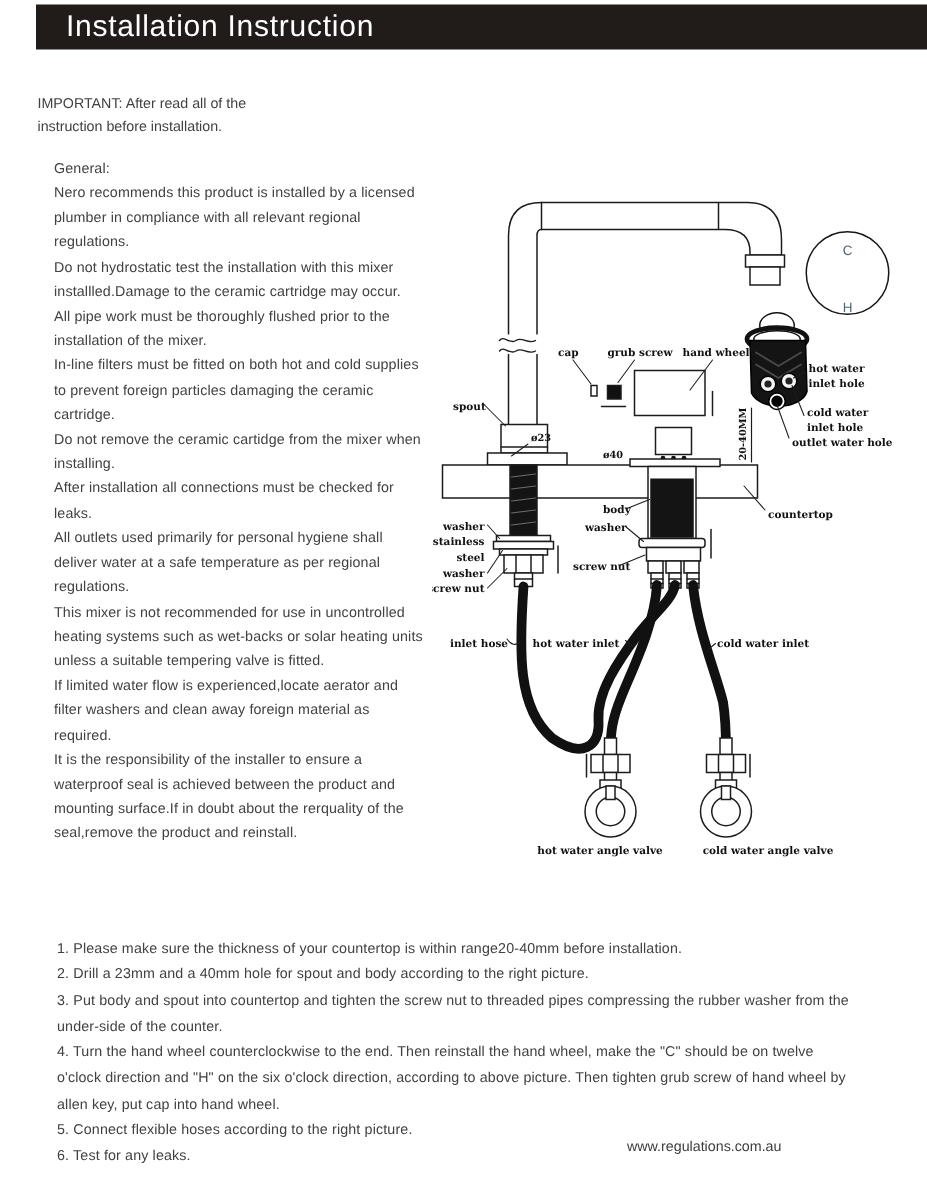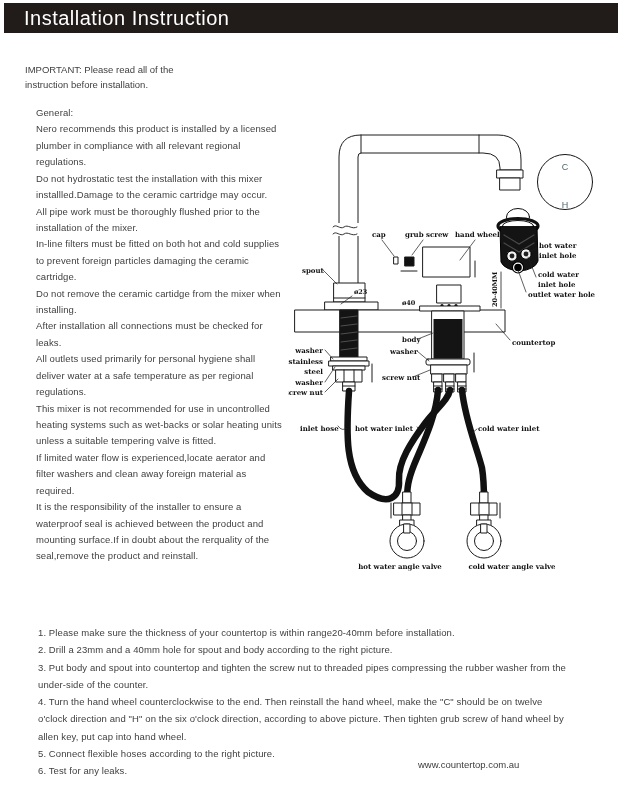--- a/index.html
+++ b/index.html
@@ -4,21 +4,21 @@
 <style>
   :root{
     --header_bg:#211c19;
     --text_color:#414141;
     --line_color:#1c1c1c;
     --ch_letters:#53656f;
   }
   html,body{margin:0;padding:0;background:#fff;}
   .page{position:relative;width:618px;height:787px;background:#fff;overflow:hidden;
         font-family:"Liberation Sans",sans-serif;color:var(--text_color);}
-  .header-bar{position:absolute;left:4px;top:3px;right:0;height:30px;background:var(--header_bg);
+  .header-bar{position:absolute;left:24px;top:3px;right:0;height:30px;background:var(--header_bg);
         display:flex;align-items:center;}
   .header-bar .title{color:#fff;font-size:20px;letter-spacing:.5px;padding-left:20px;
         font-family:"Liberation Sans",sans-serif;}
   .lines{white-space:pre-line;}
   .intro{position:absolute;left:25px;top:63px;font-size:9.5px;line-height:14.6px;width:300px;}
   .general{position:absolute;left:36px;top:105px;font-size:9.5px;line-height:16.42px;width:320px;letter-spacing:.1px;}
   .instructions{position:absolute;left:38px;top:624px;font-size:9.5px;line-height:17.3px;width:588px;letter-spacing:.1px;}
   .website{position:absolute;left:418px;top:759px;font-size:9.5px;color:#3d3d3d;}
   .diagram{position:absolute;left:288px;top:120px;width:330px;height:480px;}
   .dlabel{font-family:"DejaVu Serif",serif;font-weight:bold;font-size:7px;fill:#111;}
@@ -28,21 +28,21 @@
 </style>
 </head>
 <body>
 
 <div class="page">
 
   <div class="header-bar">
     <span class="title">Installation Instruction</span>
   </div>
 
-  <div class="intro lines">IMPORTANT: Please read all of the
+  <div class="intro lines">IMPORTANT: After read all of the
 instruction before installation.</div>
 
   <div class="general lines">General:
 Nero recommends this product is installed by a licensed
 plumber in compliance with all relevant regional
 regulations.
 Do not hydrostatic test the installation with this mixer
 installled.Damage to the ceramic cartridge may occur.
 All pipe work must be thoroughly flushed prior to the
 installation of the mixer.
@@ -248,15 +248,15 @@
   <div class="instructions lines">1. Please make sure the thickness of your countertop is within range20-40mm before installation.
 2. Drill a 23mm and a 40mm hole for spout and body according to the right picture.
 3. Put body and spout into countertop and tighten the screw nut to threaded pipes compressing the rubber washer from the
 under-side of the counter.
 4. Turn the hand wheel counterclockwise to the end. Then reinstall the hand wheel, make the "C" should be on twelve
 o'clock direction and "H" on the six o'clock direction, according to above picture. Then tighten grub screw of hand wheel by
 allen key, put cap into hand wheel.
 5. Connect flexible hoses according to the right picture.
 6. Test for any leaks.</div>
 
-  <div class="website">www.countertop.com.au</div>
+  <div class="website">www.regulations.com.au</div>
 
 </div>
 
 </body></html>

